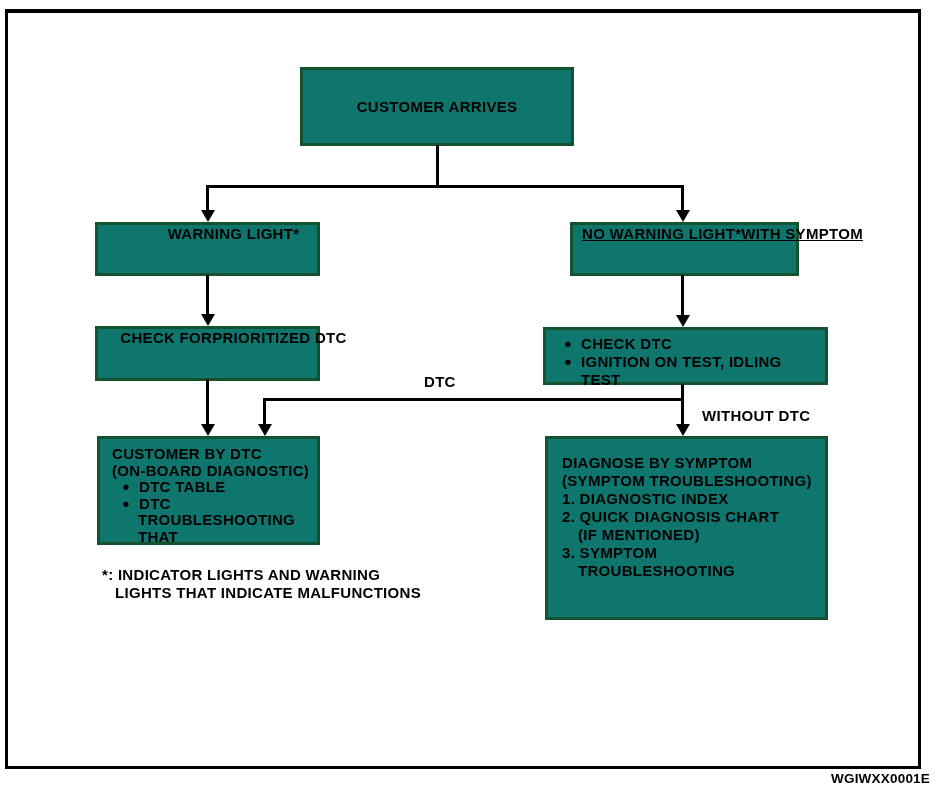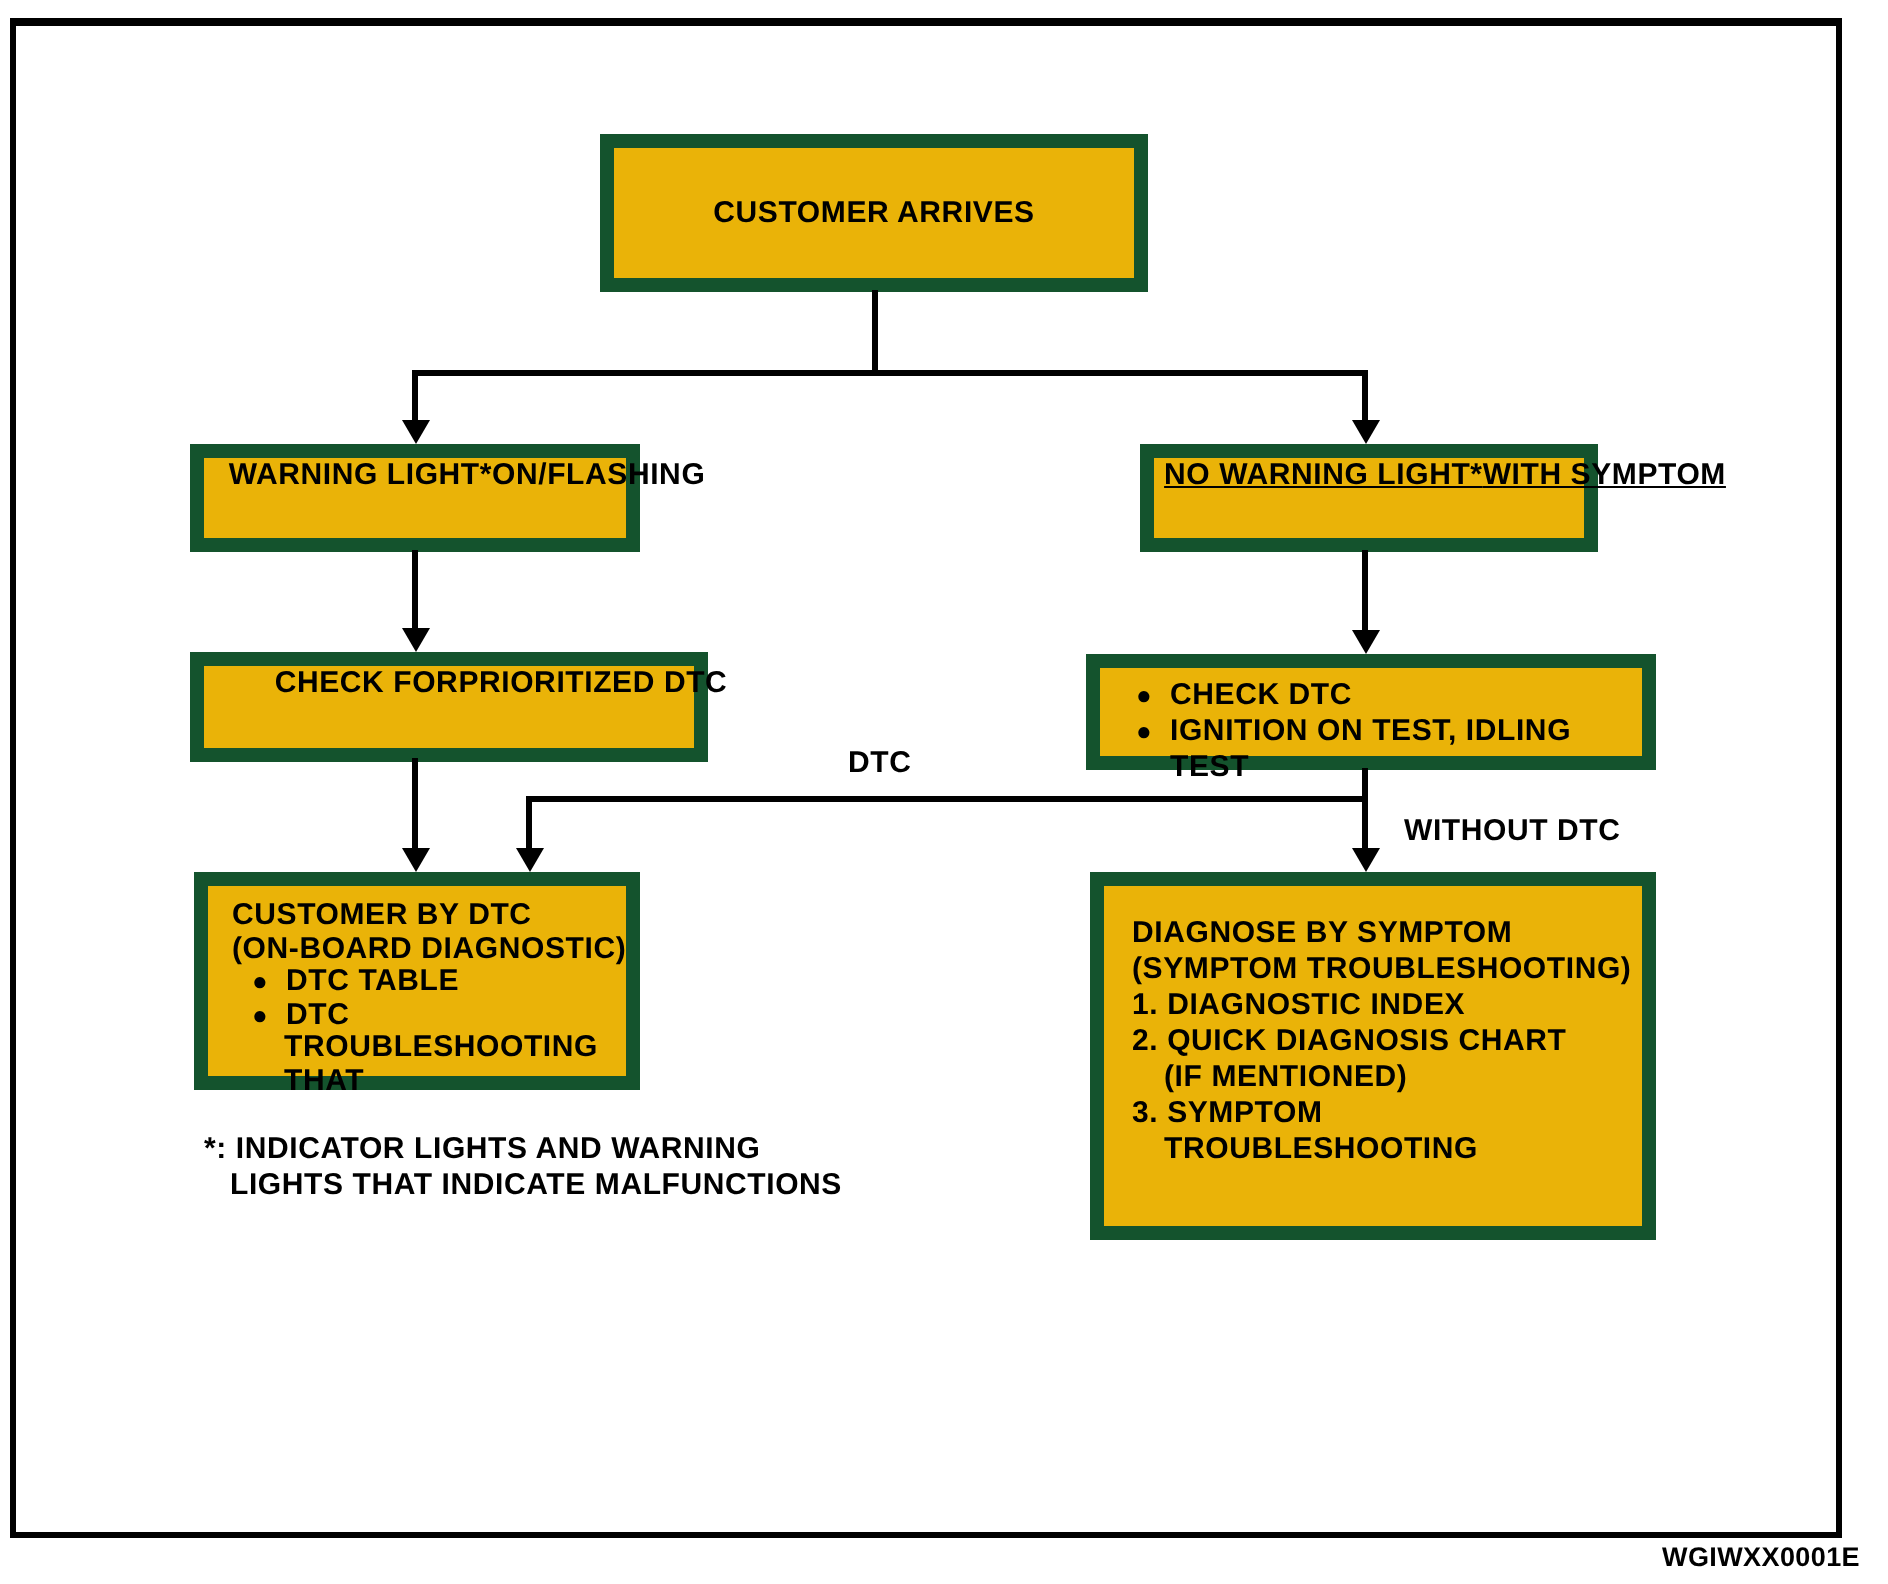--- a/index.html
+++ b/index.html
@@ -14,22 +14,22 @@
     overflow:hidden;
   }
   #frame {
     position:absolute; left:5px; top:9px;
     width:916px; height:760px;
     border:3px solid #000;
     border-top-width:4px;
   }
   .node {
     position:absolute;
-    border:7px solid #14532d;
-    background:#eab308;
+    border:3px solid #14532d;
+    background:#0f766e;
     font-size:15px;
     line-height:18px;
     letter-spacing:0.3px;
   }
   .node.center-text { display:flex; align-items:center; justify-content:center; }
   .node.vcenter { display:flex; flex-direction:row; justify-content:center; }
   .line-text { display:block; white-space:nowrap; }
   .hline, .vline { position:absolute; background:#000; }
   .hline { height:3px; }
   .vline { width:3px; }
@@ -81,34 +81,33 @@
 
   <div class="vline" style="left:436px;top:145px;height:43px;"></div>
   <div class="hline" style="left:206px;top:185px;width:478px;"></div>
   <div class="vline" style="left:206px;top:185px;height:27px;"></div>
   <div class="arrowhead" style="left:201px;top:210px;"></div>
   <div class="vline" style="left:681px;top:185px;height:27px;"></div>
   <div class="arrowhead" style="left:676px;top:210px;"></div>
 
   <div class="node vcenter" style="left:95px;top:222px;width:225px;height:54px;padding-left:52px;">
     <span class="line-text">WARNING LIGHT*</span>
-    <span class="line-text">ON/FLASHING</span>
   </div>
 
   <div class="node vcenter" style="left:570px;top:222px;width:229px;height:54px;padding-left:76px;text-decoration:underline;">
     <span class="line-text">NO WARNING LIGHT*</span>
     <span class="line-text">WITH SYMPTOM</span>
   </div>
 
   <div class="vline" style="left:206px;top:275px;height:41px;"></div>
   <div class="arrowhead" style="left:201px;top:314px;"></div>
   <div class="vline" style="left:681px;top:275px;height:42px;"></div>
   <div class="arrowhead" style="left:676px;top:315px;"></div>
 
-  <div class="node vcenter" style="left:95px;top:326px;width:259px;height:55px;padding-left:52px;">
+  <div class="node vcenter" style="left:95px;top:326px;width:225px;height:55px;padding-left:52px;">
     <span class="line-text">CHECK FOR</span>
     <span class="line-text">PRIORITIZED DTC</span>
   </div>
 
   <div class="node" id="node-check-dtc" style="left:543px;top:327px;width:285px;height:58px;">
     <div class="marker-row">
       <span class="marker">●</span>
       <span class="line-text">CHECK DTC</span>
     </div>
     <div class="marker-row">

